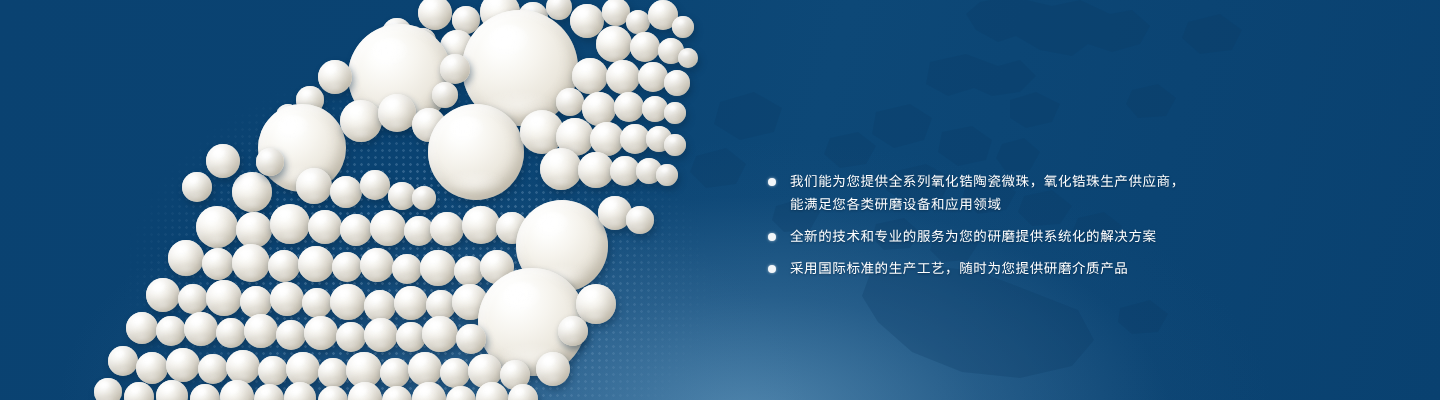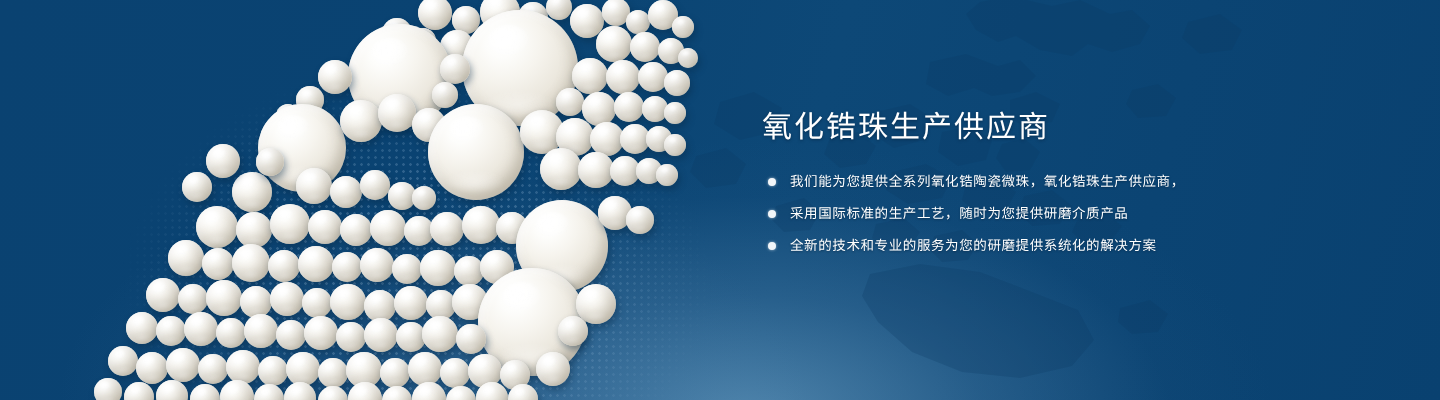--- a/index.html
+++ b/index.html
@@ -308,35 +308,35 @@
     <div class="bead" style="left:382px; top:386px; width:30px; height:30px;"></div>
     <div class="bead" style="left:412px; top:382px; width:34px; height:34px;"></div>
     <div class="bead" style="left:446px; top:386px; width:30px; height:30px;"></div>
     <div class="bead" style="left:476px; top:382px; width:32px; height:32px;"></div>
     <div class="bead" style="left:508px; top:384px; width:30px; height:30px;"></div>
     <div class="bead" style="left:536px; top:352px; width:34px; height:34px;"></div>
   </div>
 
   <div class="content">
 
-    <h1 class="headline">氧化锆珠生产供应商</h1>
 
     <ul class="bullets">
 
       <li class="bullet">
         <span class="dot"></span>
         <span class="line">我们能为您提供全系列氧化锆陶瓷微珠，氧化锆珠生产供应商，</span>
+        <span class="line">能满足您各类研磨设备和应用领域</span>
+      </li>
+
+      <li class="bullet">
+        <span class="dot"></span>
+        <span class="line">全新的技术和专业的服务为您的研磨提供系统化的解决方案</span>
       </li>
 
       <li class="bullet">
         <span class="dot"></span>
         <span class="line">采用国际标准的生产工艺，随时为您提供研磨介质产品</span>
       </li>
 
-      <li class="bullet">
-        <span class="dot"></span>
-        <span class="line">全新的技术和专业的服务为您的研磨提供系统化的解决方案</span>
-      </li>
-
     </ul>
   </div>
 
 </div>
 
 </body></html>

